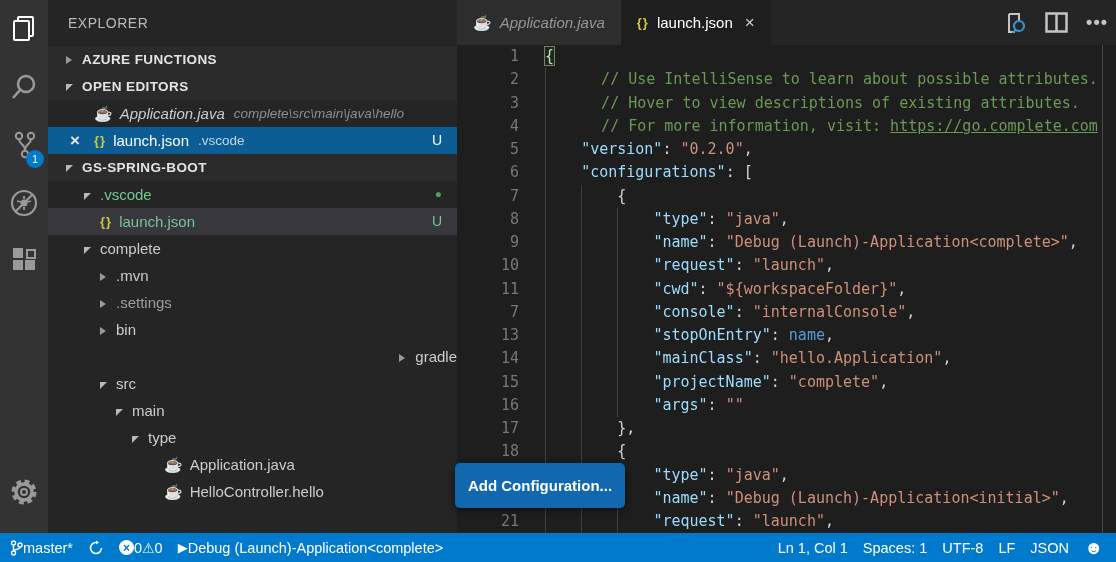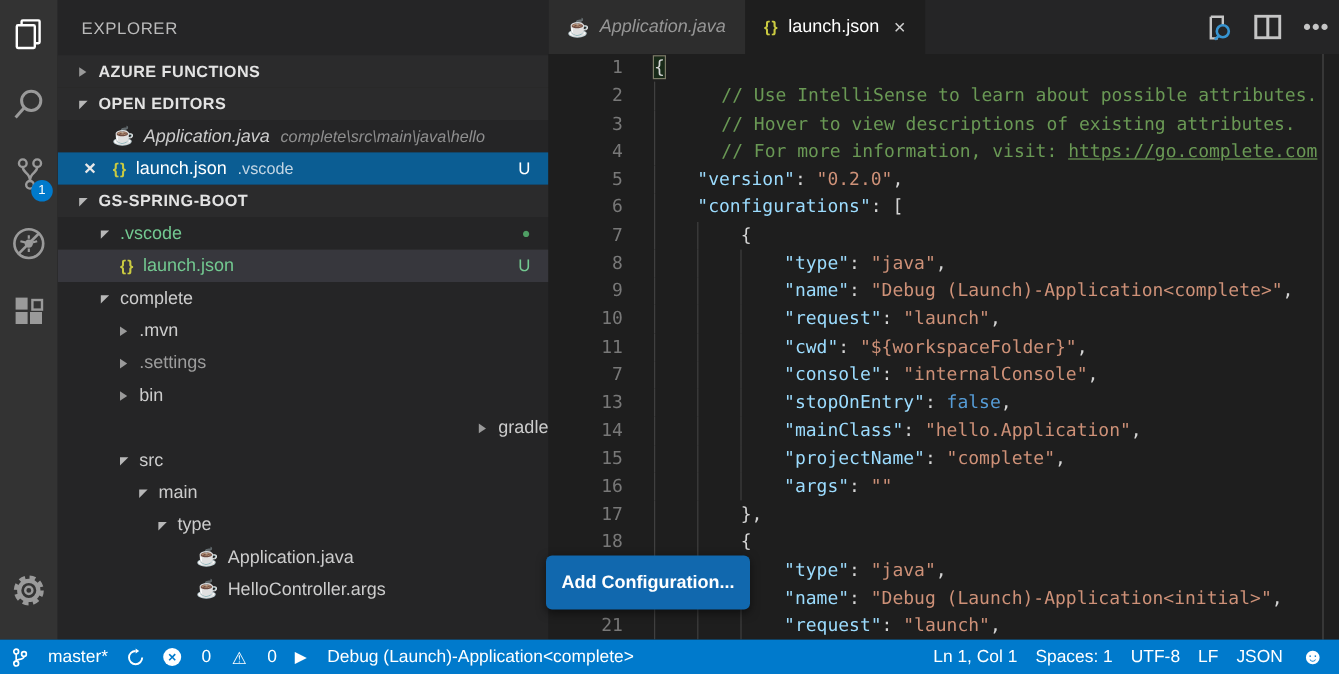--- a/index.html
+++ b/index.html
@@ -67,21 +67,21 @@
                     border:none; border-radius:5px; color:#ffffff; font-size:15px; font-weight:600;
                     font-family:"Liberation Sans", sans-serif; cursor:pointer; z-index:6;
                     box-shadow:0 2px 8px rgba(0,0,0,0.5); }
 
   
   #statusbar { position:absolute; left:0; top:533px; width:1116px; height:29px; background:#007acc;
                color:#ffffff; font-size:14.5px; display:flex; align-items:center; z-index:7; }
   .st-group { display:flex; align-items:center; gap:15px; }
   #st-left { margin-left:10px; }
   #st-right { margin-left:auto; margin-right:12px; }
-  .st-item { display:flex; align-items:center; gap:17px; cursor:pointer; white-space:nowrap; }
+  .st-item { display:flex; align-items:center; gap:0; cursor:pointer; white-space:nowrap; }
   .err-ic { width:15px; height:15px; border-radius:50%; background:#ffffff; color:#007acc; font-size:12px; font-weight:bold;
             display:inline-flex; align-items:center; justify-content:center; line-height:1; }
   .warn-ic { font-size:14px; }
   .play-ic { font-size:13px; }
   .smiley { font-size:19px; line-height:1; }
 </style>
 </head>
 <body>
 
 <div id="app">
@@ -205,21 +205,21 @@
         <div class="sb-row" style="padding-left: 84px;">
           <span class="tw"><span class="tw-exp"></span></span>
           <span class="sb-label ">type</span>
         </div>
         <div class="sb-row" style="padding-left: 116px;">
           <span class="ic-java">☕</span>
           <span class="sb-label ">Application.java</span>
         </div>
         <div class="sb-row" style="padding-left: 116px;">
           <span class="ic-java">☕</span>
-          <span class="sb-label ">HelloController.args</span>
+          <span class="sb-label ">HelloController.hello</span>
         </div>
       </div>
   </div>
 
   <div id="editor">
     <div id="tabbar">
         <div class="tab">
           <span class="ic-java">☕</span>
           <span class="tab-label preview">Application.java</span>
         </div>
@@ -252,21 +252,21 @@
         <div class="code-line"><span class="ln">3</span><span class="guide" style="left:88px"></span><span class="ct"><span class="tk-c">    // Hover to view descriptions of existing attributes.</span></span></div>
         <div class="code-line"><span class="ln">4</span><span class="guide" style="left:88px"></span><span class="ct"><span class="tk-c">    // For more information, visit: </span><span class="tk-cl">https://go.complete.com</span></span></div>
         <div class="code-line"><span class="ln">5</span><span class="guide" style="left:88px"></span><span class="ct"><span class="tk-p">    </span><span class="tk-k">"version"</span><span class="tk-p">: </span><span class="tk-s">"0.2.0"</span><span class="tk-p">,</span></span></div>
         <div class="code-line"><span class="ln">6</span><span class="guide" style="left:88px"></span><span class="ct"><span class="tk-p">    </span><span class="tk-k">"configurations"</span><span class="tk-p">: [</span></span></div>
         <div class="code-line"><span class="ln">7</span><span class="guide" style="left:88px"></span><span class="guide" style="left:124px"></span><span class="ct"><span class="tk-p">        {</span></span></div>
         <div class="code-line"><span class="ln">8</span><span class="guide" style="left:88px"></span><span class="guide" style="left:124px"></span><span class="guide" style="left:160px"></span><span class="ct"><span class="tk-p">            </span><span class="tk-k">"type"</span><span class="tk-p">: </span><span class="tk-s">"java"</span><span class="tk-p">,</span></span></div>
         <div class="code-line"><span class="ln">9</span><span class="guide" style="left:88px"></span><span class="guide" style="left:124px"></span><span class="guide" style="left:160px"></span><span class="ct"><span class="tk-p">            </span><span class="tk-k">"name"</span><span class="tk-p">: </span><span class="tk-s">"Debug (Launch)-Application&lt;complete&gt;"</span><span class="tk-p">,</span></span></div>
         <div class="code-line"><span class="ln">10</span><span class="guide" style="left:88px"></span><span class="guide" style="left:124px"></span><span class="guide" style="left:160px"></span><span class="ct"><span class="tk-p">            </span><span class="tk-k">"request"</span><span class="tk-p">: </span><span class="tk-s">"launch"</span><span class="tk-p">,</span></span></div>
         <div class="code-line"><span class="ln">11</span><span class="guide" style="left:88px"></span><span class="guide" style="left:124px"></span><span class="guide" style="left:160px"></span><span class="ct"><span class="tk-p">            </span><span class="tk-k">"cwd"</span><span class="tk-p">: </span><span class="tk-s">"${workspaceFolder}"</span><span class="tk-p">,</span></span></div>
         <div class="code-line"><span class="ln">7</span><span class="guide" style="left:88px"></span><span class="guide" style="left:124px"></span><span class="guide" style="left:160px"></span><span class="ct"><span class="tk-p">            </span><span class="tk-k">"console"</span><span class="tk-p">: </span><span class="tk-s">"internalConsole"</span><span class="tk-p">,</span></span></div>
-        <div class="code-line"><span class="ln">13</span><span class="guide" style="left:88px"></span><span class="guide" style="left:124px"></span><span class="guide" style="left:160px"></span><span class="ct"><span class="tk-p">            </span><span class="tk-k">"stopOnEntry"</span><span class="tk-p">: </span><span class="tk-b">false</span><span class="tk-p">,</span></span></div>
+        <div class="code-line"><span class="ln">13</span><span class="guide" style="left:88px"></span><span class="guide" style="left:124px"></span><span class="guide" style="left:160px"></span><span class="ct"><span class="tk-p">            </span><span class="tk-k">"stopOnEntry"</span><span class="tk-p">: </span><span class="tk-b">name</span><span class="tk-p">,</span></span></div>
         <div class="code-line"><span class="ln">14</span><span class="guide" style="left:88px"></span><span class="guide" style="left:124px"></span><span class="guide" style="left:160px"></span><span class="ct"><span class="tk-p">            </span><span class="tk-k">"mainClass"</span><span class="tk-p">: </span><span class="tk-s">"hello.Application"</span><span class="tk-p">,</span></span></div>
         <div class="code-line"><span class="ln">15</span><span class="guide" style="left:88px"></span><span class="guide" style="left:124px"></span><span class="guide" style="left:160px"></span><span class="ct"><span class="tk-p">            </span><span class="tk-k">"projectName"</span><span class="tk-p">: </span><span class="tk-s">"complete"</span><span class="tk-p">,</span></span></div>
         <div class="code-line"><span class="ln">16</span><span class="guide" style="left:88px"></span><span class="guide" style="left:124px"></span><span class="guide" style="left:160px"></span><span class="ct"><span class="tk-p">            </span><span class="tk-k">"args"</span><span class="tk-p">: </span><span class="tk-s">""</span></span></div>
         <div class="code-line"><span class="ln">17</span><span class="guide" style="left:88px"></span><span class="guide" style="left:124px"></span><span class="ct"><span class="tk-p">        },</span></span></div>
         <div class="code-line"><span class="ln">18</span><span class="guide" style="left:88px"></span><span class="guide" style="left:124px"></span><span class="ct"><span class="tk-p">        {</span></span></div>
         <div class="code-line"><span class="ln">19</span><span class="guide" style="left:88px"></span><span class="guide" style="left:124px"></span><span class="guide" style="left:160px"></span><span class="ct"><span class="tk-p">            </span><span class="tk-k">"type"</span><span class="tk-p">: </span><span class="tk-s">"java"</span><span class="tk-p">,</span></span></div>
         <div class="code-line"><span class="ln">20</span><span class="guide" style="left:88px"></span><span class="guide" style="left:124px"></span><span class="guide" style="left:160px"></span><span class="ct"><span class="tk-p">            </span><span class="tk-k">"name"</span><span class="tk-p">: </span><span class="tk-s">"Debug (Launch)-Application&lt;initial&gt;"</span><span class="tk-p">,</span></span></div>
         <div class="code-line"><span class="ln">21</span><span class="guide" style="left:88px"></span><span class="guide" style="left:124px"></span><span class="guide" style="left:160px"></span><span class="ct"><span class="tk-p">            </span><span class="tk-k">"request"</span><span class="tk-p">: </span><span class="tk-s">"launch"</span><span class="tk-p">,</span></span></div>
       </div>
     <div id="overview-line"></div>

